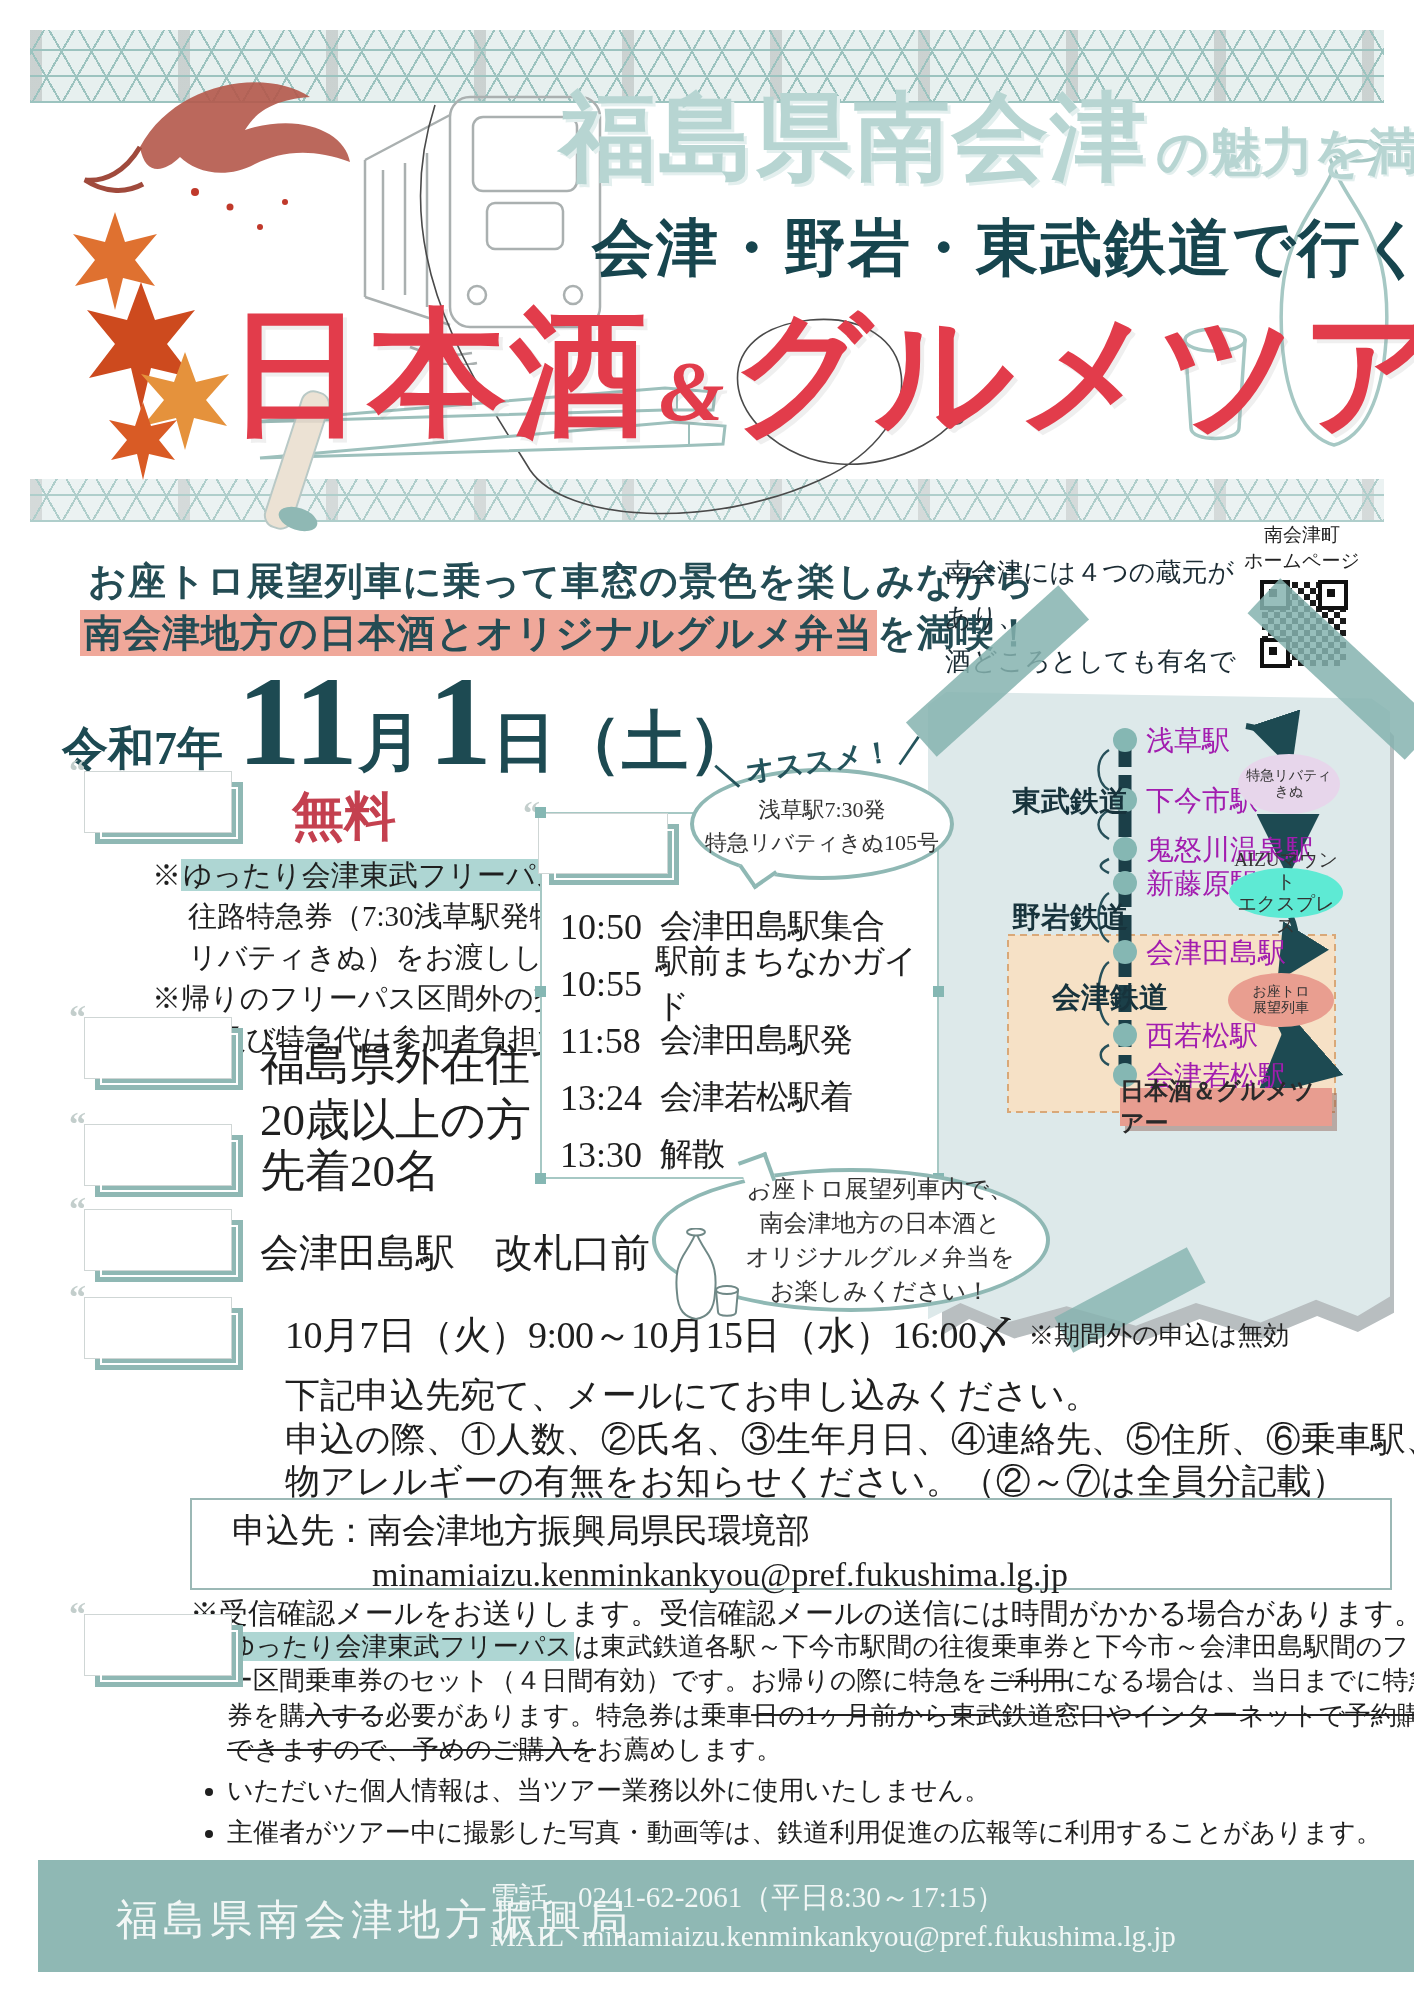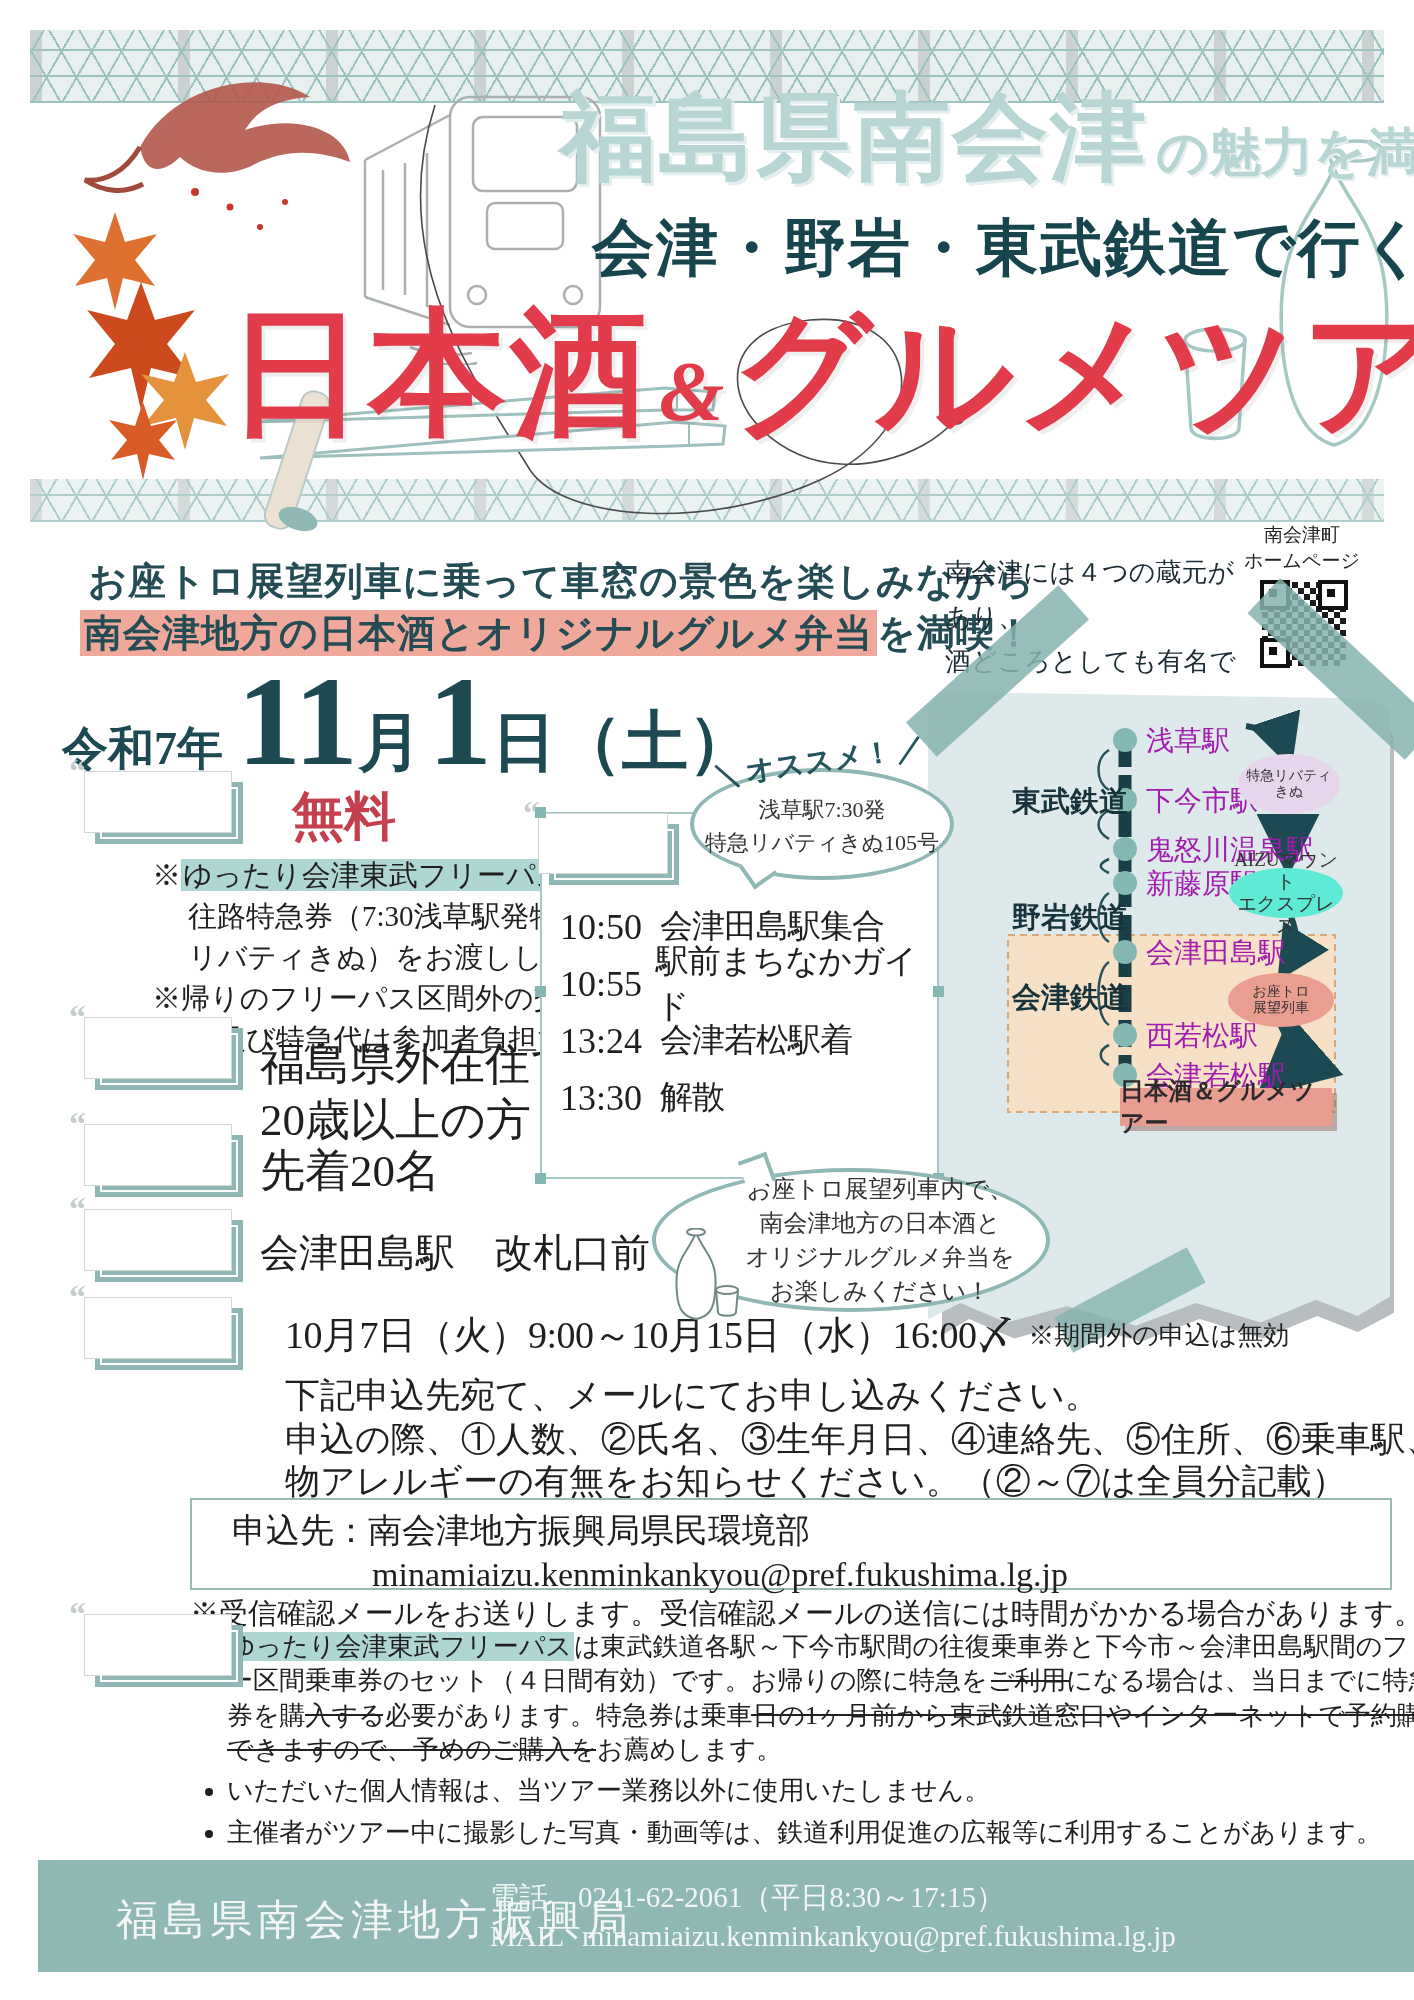--- a/index.html
+++ b/index.html
@@ -193,20 +193,24 @@
     <div style="position:absolute;left:18px;top:84px;">
       <div style="display:flex;height:57px;align-items:center;font-size:36px;">
         <span style="width:100px;">10:50</span>
         <span style="font-size:33px;letter-spacing:-1px;">会津田島駅集合</span>
         </div>
       <div style="display:flex;height:57px;align-items:center;font-size:36px;">
         <span style="width:100px;">10:55</span>
         <span style="font-size:33px;letter-spacing:-1px;">駅前まちなかガイド</span>
         </div>
       <div style="display:flex;height:57px;align-items:center;font-size:36px;">
+        <span style="width:100px;">11:58</span>
+        <span style="font-size:33px;letter-spacing:-1px;">会津田島駅発</span>
+        </div>
+      <div style="display:flex;height:57px;align-items:center;font-size:36px;">
         <span style="width:100px;">13:24</span>
         <span style="font-size:33px;letter-spacing:-1px;">会津若松駅着</span>
         </div>
       <div style="display:flex;height:57px;align-items:center;font-size:36px;">
         <span style="width:100px;">13:30</span>
         <span style="font-size:33px;letter-spacing:-1px;">解散</span>
         </div>
     </div>
   </div>
 
@@ -276,21 +280,21 @@
     <span class="station" style="top:30px;">浅草駅</span>
     <span class="station" style="top:90px;">下今市駅</span>
     <span class="station" style="top:139px;">鬼怒川温泉駅</span>
     <span class="station" style="top:173px;">新藤原駅</span>
     <span class="station" style="top:242px;">会津田島駅</span>
     <span class="station" style="top:325px;">西若松駅</span>
     <span class="station" style="top:365px;">会津若松駅</span>
 
     <span class="company" style="top:90px;">東武鉄道</span>
     <span class="company" style="top:206px;">野岩鉄道</span>
-    <span class="company" style="top:286px;">会津鉄道</span>
+    <span class="company" style="top:286px;margin-left:40px;">会津鉄道</span>
 
     <div class="callout" style="left:310px;top:62px;width:102px;height:60px;background:#e7d6eb;">特急リバティ
 きぬ</div>
     <div class="callout" style="left:301px;top:176px;width:114px;height:50px;background:#5eead4;font-size:19px;">AIZUマウント
 エクスプレス</div>
     <div class="callout" style="left:300px;top:281px;width:106px;height:54px;background:#e99e90;">お座トロ
 展望列車</div>
 
     <div style="position:absolute;left:192px;top:396px;width:212px;height:38px;background:#e89d90;box-shadow:5px 5px 0 rgba(140,90,80,.45);
                 display:flex;align-items:center;justify-content:center;font-size:24px;font-weight:bold;color:#2a2a2a;z-index:9;">日本酒＆グルメツアー</div>

